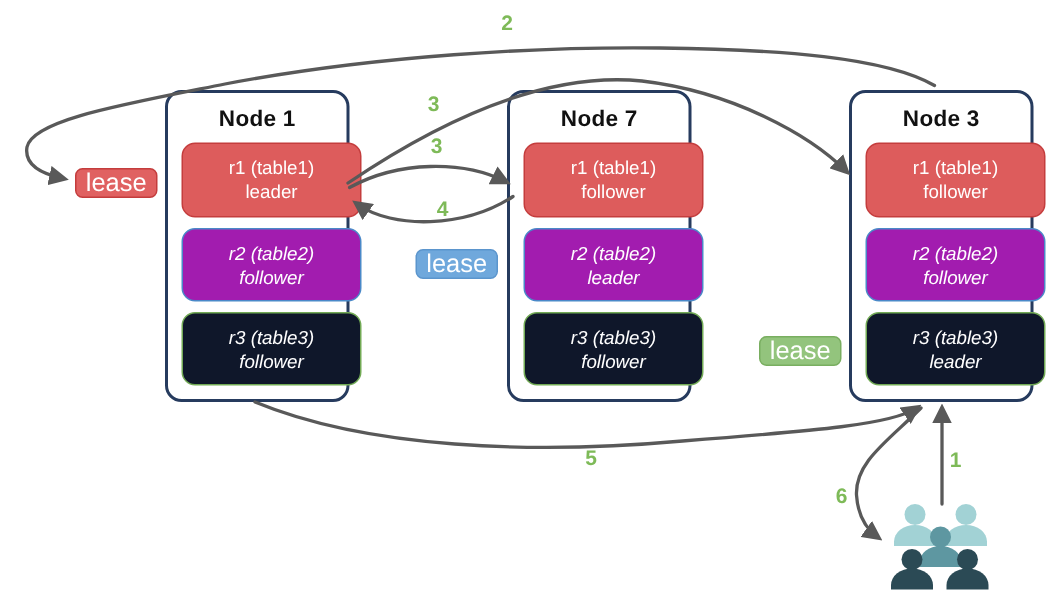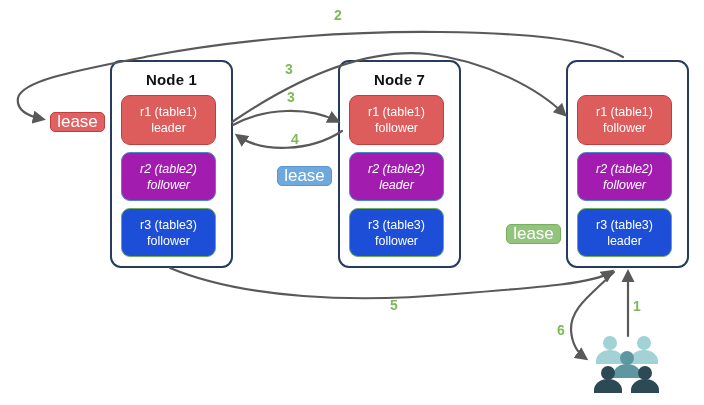--- a/index.html
+++ b/index.html
@@ -10,30 +10,30 @@
   .overlay{position:absolute;left:0;top:0;width:704px;height:405px;z-index:5;pointer-events:none;}
   .node{
     position:absolute;top:60px;width:123px;height:208px;background:#ffffff;
     border:2px solid #263b5e;border-radius:11px;box-sizing:border-box;z-index:1;
   }
   .node-title{
     position:absolute;top:9px;left:0;width:100%;text-align:center;
     font-size:15px;font-weight:700;color:#111111;letter-spacing:.2px;
   }
   .replica{
-    position:absolute;left:9px;width:95px;border-radius:9px;box-sizing:border-box;
+    position:absolute;left:9px;width:120px;border-radius:9px;box-sizing:border-box;
     display:flex;flex-direction:column;justify-content:center;
     color:#ffffff;font-size:12.5px;line-height:16px;text-align:center;border:1.5px solid;
   }
   .replica.r1{top:33px;height:50px;}
   .replica.r2{top:90px;height:49px;}
   .replica.r3{top:146px;height:49px;}
   .replica.red{background:#dd5c5c;border-color:#c43d3d;}
   .replica.blue{background:#a21caf;border-color:#4a89c8;font-style:italic;}
-  .replica.green{background:#1d4ed8;border-color:#72aa55;}
+  .replica.green{background:#0f172a;border-color:#72aa55;font-style:italic;}
   .lease{
     position:absolute;width:55px;height:20px;border-radius:5px;z-index:2;
     display:flex;align-items:center;justify-content:center;
     color:#ffffff;font-size:17px;border:1.5px solid;box-sizing:border-box;
   }
   .lease.red{left:50px;top:112px;background:#e06161;border-color:#c43d3d;}
   .lease.blue{left:277px;top:166px;background:#6fa8dc;border-color:#5b95cd;}
   .lease.green{left:506px;top:224px;background:#93c47d;border-color:#79ae60;}
   .step-num{
     position:absolute;width:14px;text-align:center;z-index:6;
@@ -108,20 +108,21 @@
       <span>r2 (table2)</span>
       <span>leader</span>
     </div>
     <div class="replica r3 green">
       <span>r3 (table3)</span>
       <span>follower</span>
     </div>
   </div>
 
   <div class="node" style="left:566px">
+    <div class="node-title">Node 3</div>
     <div class="replica r1 red">
       <span>r1 (table1)</span>
       <span>follower</span>
     </div>
     <div class="replica r2 blue">
       <span>r2 (table2)</span>
       <span>follower</span>
     </div>
     <div class="replica r3 green">
       <span>r3 (table3)</span>

